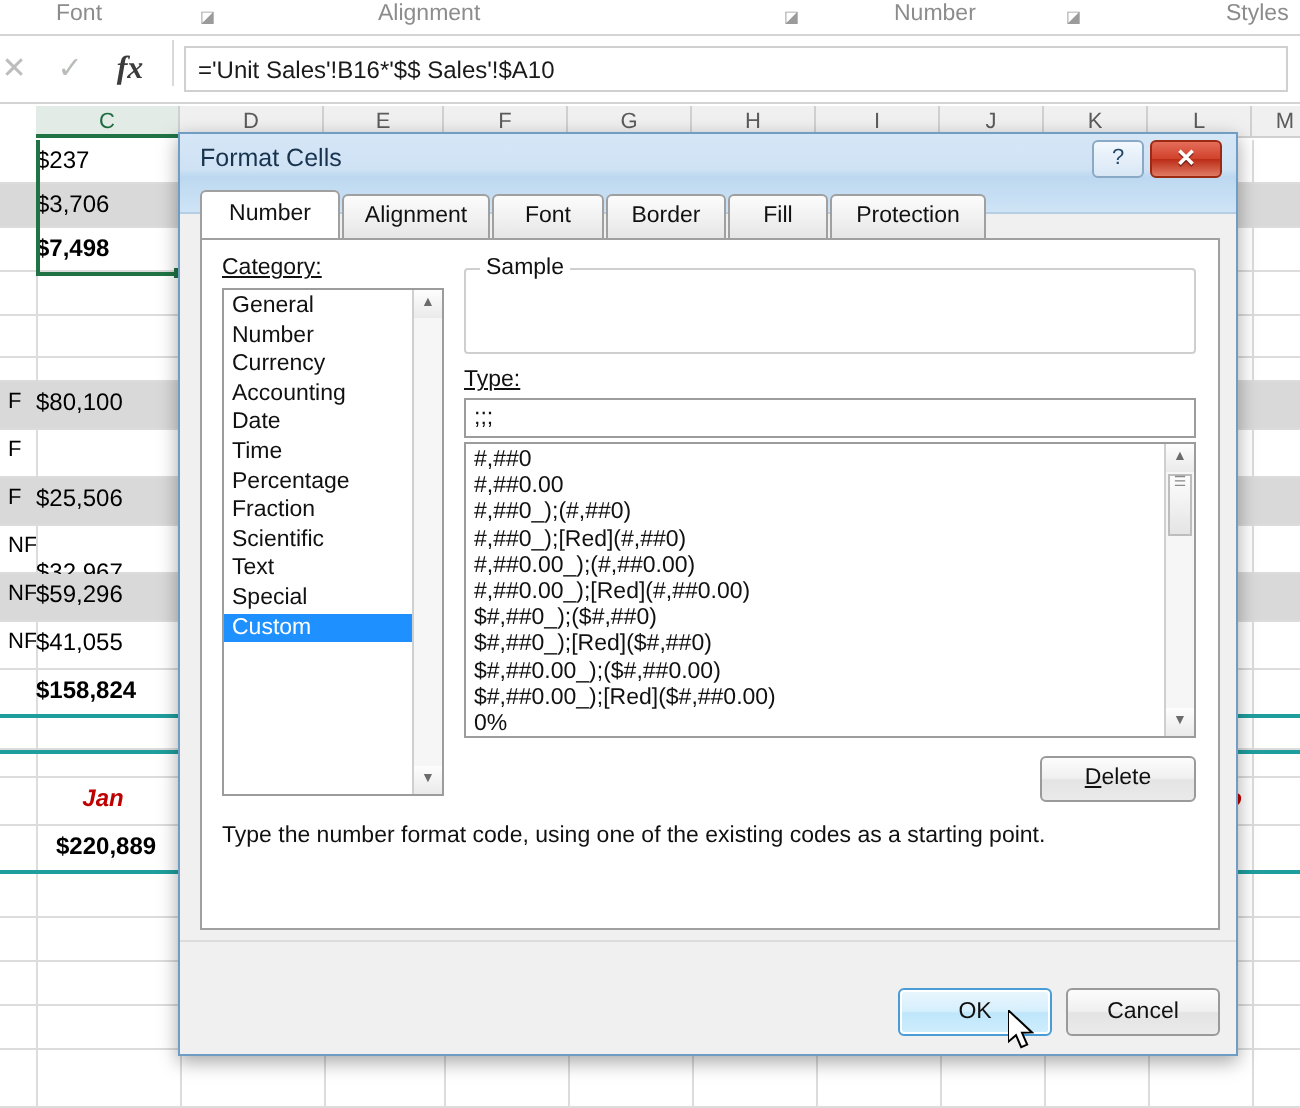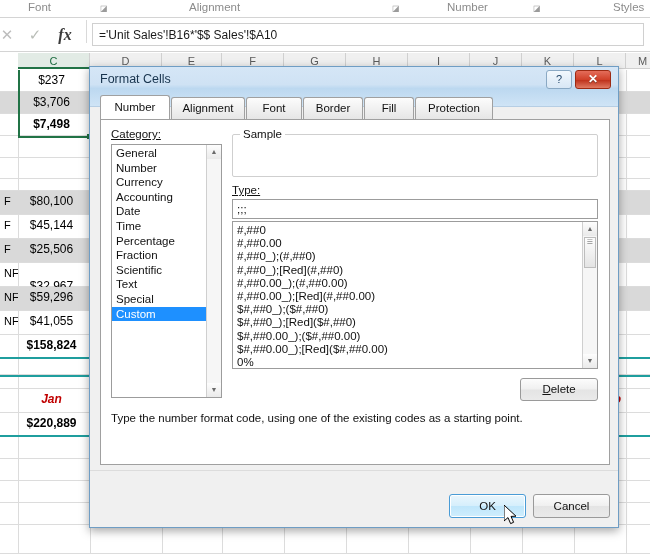--- a/index.html
+++ b/index.html
@@ -30,21 +30,21 @@
 
   
   .colheads{position:absolute;left:0;top:53px;width:650px;height:17px;background:#fff;}
   .ch{position:absolute;top:0;height:16px;line-height:16px;text-align:center;font-size:11px;color:#5b5b5b;
       background:#f0f0f0;border-right:1px solid #d0d0d0;border-bottom:1px solid #d0d0d0;box-sizing:border-box;}
   .ch.sel{background:#e2ebe5;color:#1c6b3f;border-bottom:2px solid #217346;font-weight:normal;}
 
   .gridarea{position:absolute;left:0;top:70px;width:650px;height:484px;overflow:hidden;background:#fff;}
   .row{position:absolute;left:0;width:650px;box-sizing:border-box;border-bottom:1px solid #dcdcdc;}
   .cell{position:absolute;box-sizing:border-box;height:100%;line-height:21px;font-size:12px;
-        padding-right:5px;text-align:center;overflow:hidden;white-space:nowrap;}
+        padding-right:5px;text-align:left;overflow:hidden;white-space:nowrap;}
   .cell.lab{text-align:left;padding-left:4px;padding-right:0;font-size:11px;}
   .shade{background:#d9d9d9;}
   .vline{position:absolute;top:0;width:1px;height:484px;background:#dcdcdc;}
   .bold{font-weight:bold;}
   .redital{color:#c00000;font-style:italic;font-weight:bold;text-align:center;}
   .tealtop{border-top:2px solid #1f9e9e;}
   .tealbot{border-bottom:2px solid #1f9e9e;}
   .selbox{position:absolute;border:2px solid #217346;box-sizing:border-box;}
   .selhandle{position:absolute;width:5px;height:5px;background:#217346;}
 
@@ -172,21 +172,20 @@
     </div>
     <div class="row" style="top:109px;height:12px;"></div>
 
     <div class="row shade" style="top:121px;height:24px;">
       <div class="cell lab" style="left:0px;width:18px;">F</div>
       <div class="cell" style="left:18px;width:72px;">$80,100</div>
       <div class="cell" style="left:574px;width:52px;">$50</div>
     </div>
     <div class="row" style="top:145px;height:24px;">
       <div class="cell lab" style="left:0px;width:18px;">F</div>
-      <div class="cell" style="left:18px;width:72px;">$45,144</div>
       <div class="cell" style="left:574px;width:52px;">$40</div>
     </div>
     <div class="row shade" style="top:169px;height:24px;">
       <div class="cell lab" style="left:0px;width:18px;">F</div>
       <div class="cell" style="left:18px;width:72px;">$25,506</div>
       <div class="cell" style="left:574px;width:52px;">$59</div>
     </div>
     <div class="row" style="top:193px;height:24px;">
       <div class="cell lab" style="left:0px;width:18px;">NF</div>
       <div class="cell" style="left:18px;width:72px;margin-top:13px;">$32,967</div>
@@ -206,21 +205,21 @@
       <div class="cell bold" style="left:18px;width:72px;">$158,824</div>
       <div class="cell bold" style="left:574px;width:52px;">$295</div>
     </div>
     <div class="row" style="top:289px;height:16px;"></div>
     <div class="row tealtop" style="top:305px;height:14px;"></div>
     <div class="row" style="top:319px;height:24px;">
       <div class="cell redital" style="left:18px;width:72px;">Jan</div>
       <div class="cell redital" style="left:574px;width:52px;text-align:right;">No</div>
     </div>
     <div class="row tealbot" style="top:343px;height:24px;">
-      <div class="cell bold" style="left:18px;width:72px;">$220,889</div>
+      <div class="cell bold" style="left:28px;width:72px;">$220,889</div>
       <div class="cell bold" style="left:574px;width:52px;">$517</div>
     </div>
     <div class="row" style="top:367px;height:22px;"></div>
     <div class="row" style="top:389px;height:22px;"></div>
     <div class="row" style="top:411px;height:22px;"></div>
     <div class="row" style="top:433px;height:22px;"></div>
     <div class="row" style="top:455px;height:29px;"></div>
 
     <div class="selbox" style="left:18px;top:-2px;width:73px;height:70px;"></div>
     <div class="selhandle" style="left:87px;top:64px;"></div>

